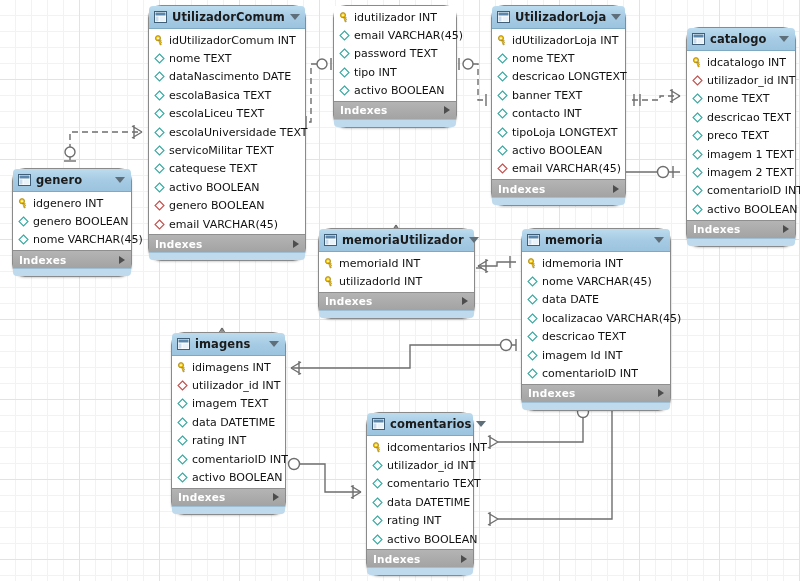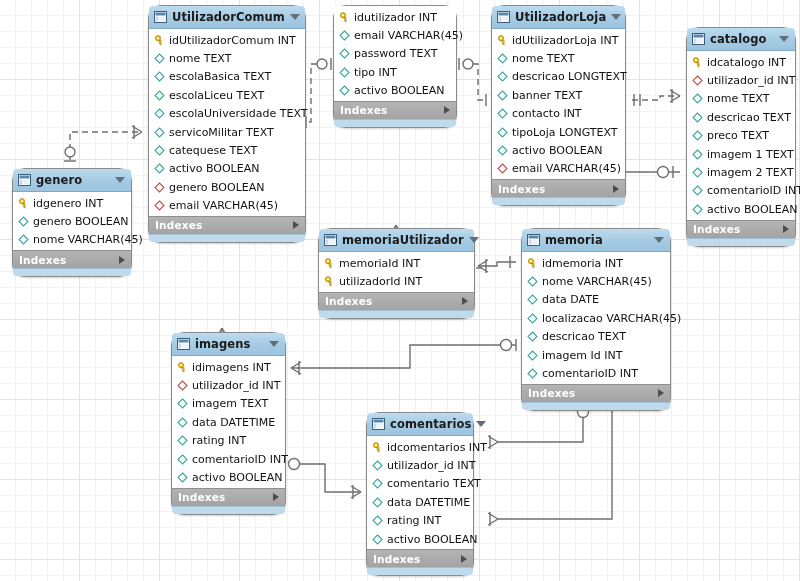--- a/index.html
+++ b/index.html
@@ -137,20 +137,26 @@
         <div class="col">
           <svg class="ico" viewBox="0 0 11 11">
             <path d="M5.5 1 L10 5.5 L5.5 10 L1 5.5 Z" fill="#ffffff" stroke="#3aa8a0" stroke-width="1.1"></path>
           </svg>
           <span class="cname">nome TEXT</span>
         </div>
         <div class="col">
           <svg class="ico" viewBox="0 0 11 11">
             <path d="M5.5 1 L10 5.5 L5.5 10 L1 5.5 Z" fill="#ffffff" stroke="#3aa8a0" stroke-width="1.1"></path>
           </svg>
+          <span class="cname">dataNascimento DATE</span>
+        </div>
+        <div class="col">
+          <svg class="ico" viewBox="0 0 11 11">
+            <path d="M5.5 1 L10 5.5 L5.5 10 L1 5.5 Z" fill="#ffffff" stroke="#3aa8a0" stroke-width="1.1"></path>
+          </svg>
           <span class="cname">escolaBasica TEXT</span>
         </div>
         <div class="col">
           <svg class="ico" viewBox="0 0 11 11">
             <path d="M5.5 1 L10 5.5 L5.5 10 L1 5.5 Z" fill="#ffffff" stroke="#3aa8a0" stroke-width="1.1"></path>
           </svg>
           <span class="cname">escolaLiceu TEXT</span>
         </div>
         <div class="col">
           <svg class="ico" viewBox="0 0 11 11">

